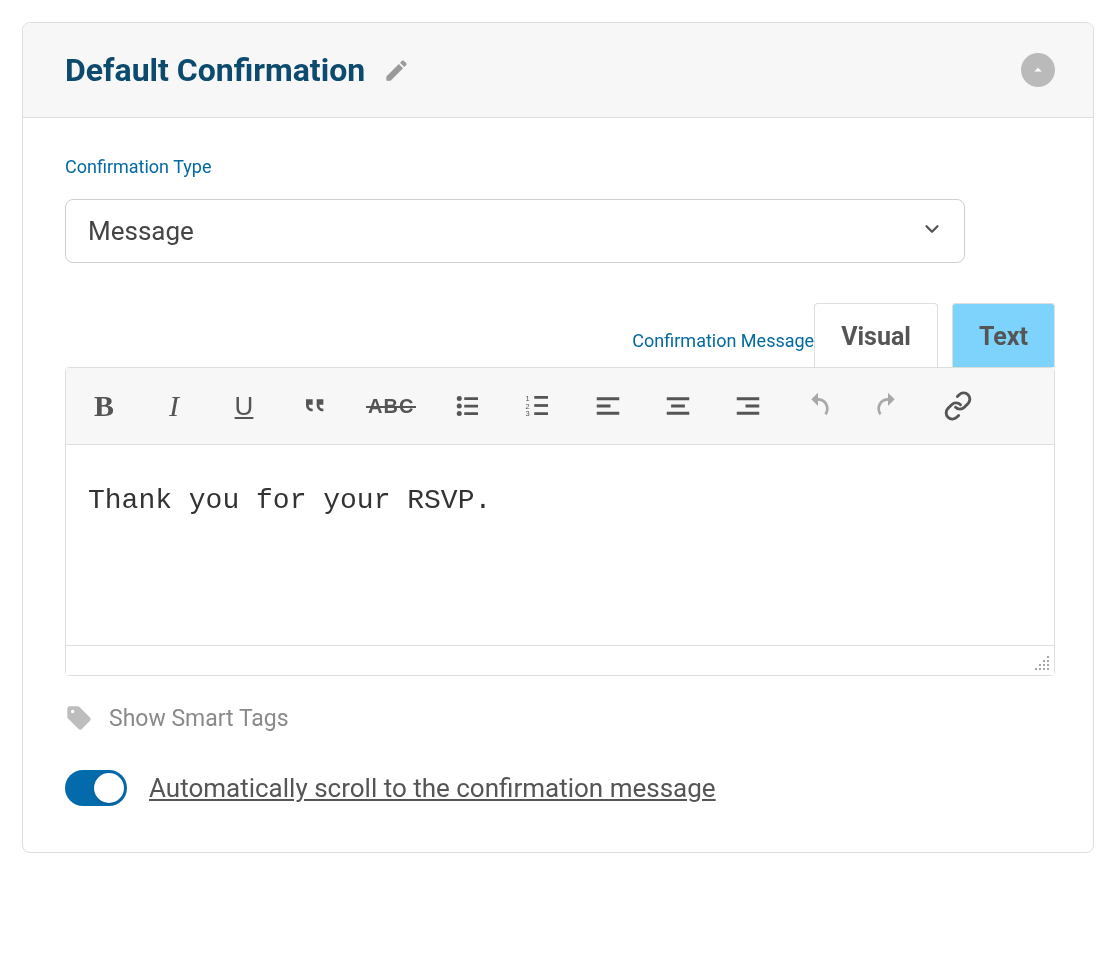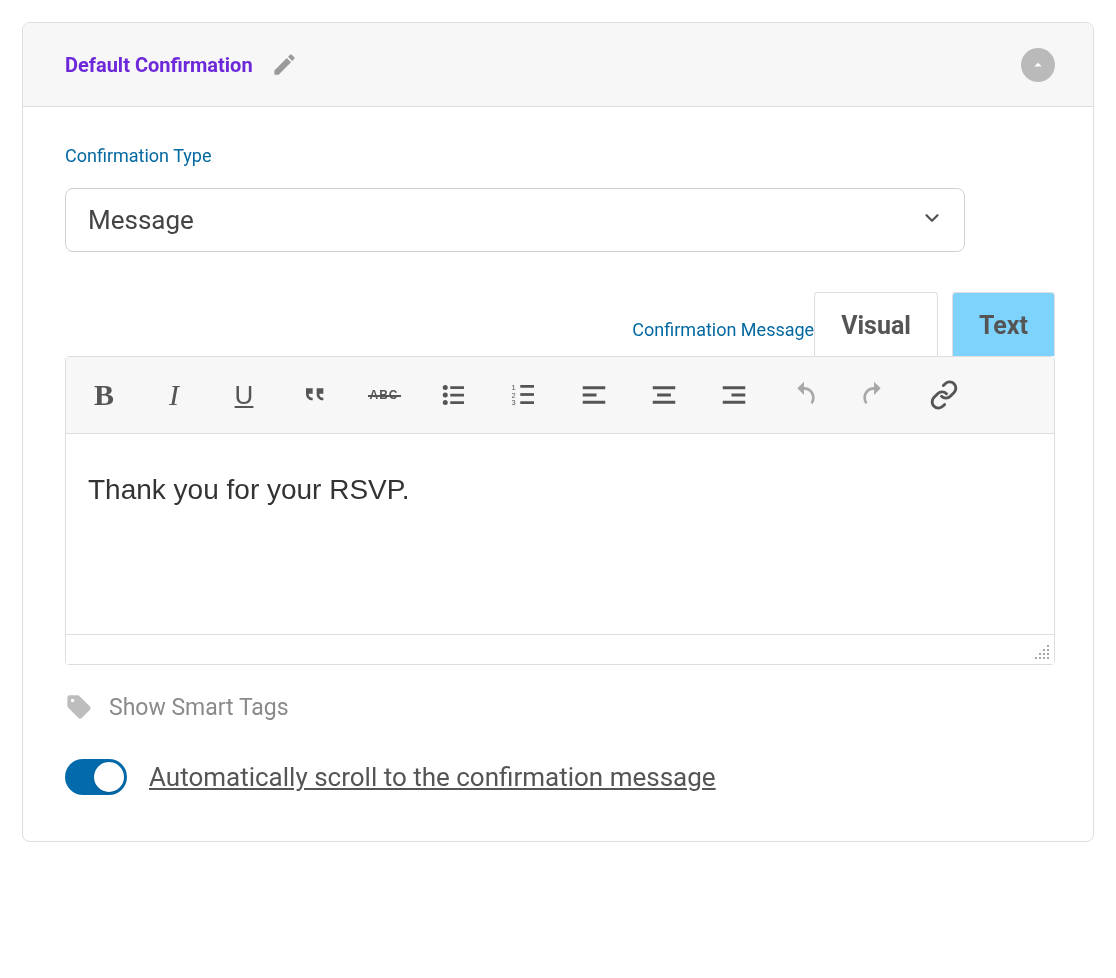--- a/index.html
+++ b/index.html
@@ -19,23 +19,23 @@
   }
   .panel-header {
     display: flex;
     align-items: center;
     padding: 28px 42px;
     background: #f7f7f7;
     border-bottom: 1.5px solid #dedede;
     position: relative;
   }
   .panel-title {
-    font-size: 20px;
+    font-size: 32px;
     font-weight: 700;
-    color: #6d28d9;
+    color: #0c4a6e;
   }
   .edit-icon {
     margin-left: 18px;
     color: #9a9a9a;
     display: inline-flex;
   }
   .collapse-btn {
     position: absolute;
     right: 38px;
     top: 50%;
@@ -125,21 +125,21 @@
     min-width: 40px; height: 40px;
   }
   .tb-bold { font-family: Georgia, serif; font-weight: 900; font-size: 30px; color: #555; }
   .tb-italic { font-family: Georgia, serif; font-style: italic; font-size: 30px; color: #555; }
   .tb-under { font-family: Arial, sans-serif; text-decoration: underline; font-size: 26px; color: #555; }
   .tb-svg { color: #555555; }
   .tb-disabled { color: #a8a8a8; }
   .editor-content {
     min-height: 200px;
     padding: 40px 22px 60px 22px;
-    font-family: Liberation Sans, sans-serif;
+    font-family: Liberation Mono, monospace;
     font-size: 28px;
     color: #333333;
     outline: none;
   }
   .editor-footer {
     height: 30px;
     border-top: 1.5px solid #dedede;
     background: #ffffff;
     position: relative;
   }
@@ -179,21 +179,21 @@
     border-radius: 50%;
     background: #ffffff;
     box-shadow: 0 1px 3px rgba(0,0,0,0.15);
   }
   .toggle.on { background: #036aab; }
   .toggle.on .knob { right: 3px; }
   .toggle.off { background: #cfcfcf; }
   .toggle.off .knob { left: 3px; }
   .abc-strike {
     font-family: Arial, sans-serif;
-    font-size: 12px;
+    font-size: 20px;
     color: #555;
     font-weight: 600;
     position: relative;
     letter-spacing: 1px;
   }
   .abc-strike::after {
     content: "";
     position: absolute;
     left: -2px; right: -2px; top: 50%;
     border-top: 2.2px solid #555;

